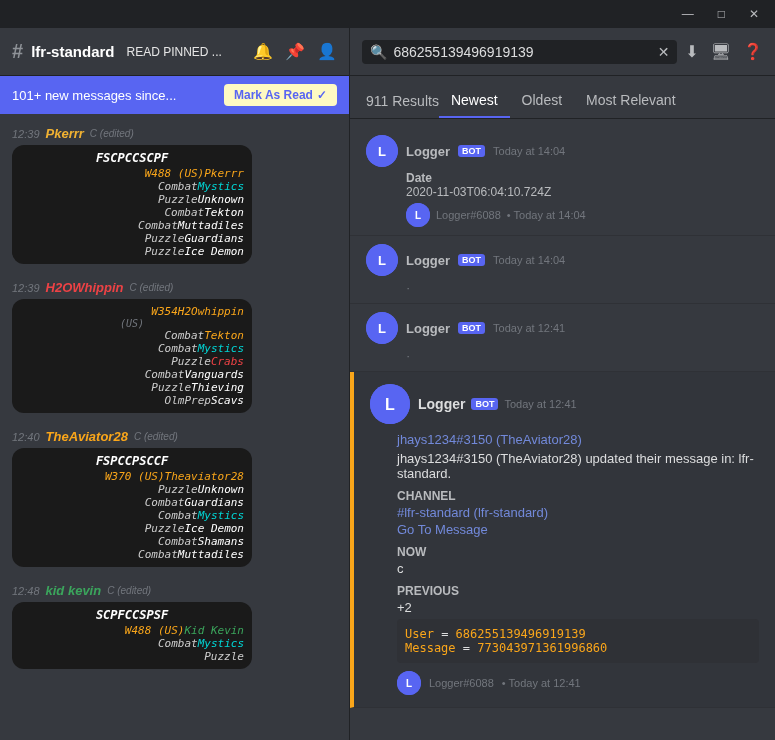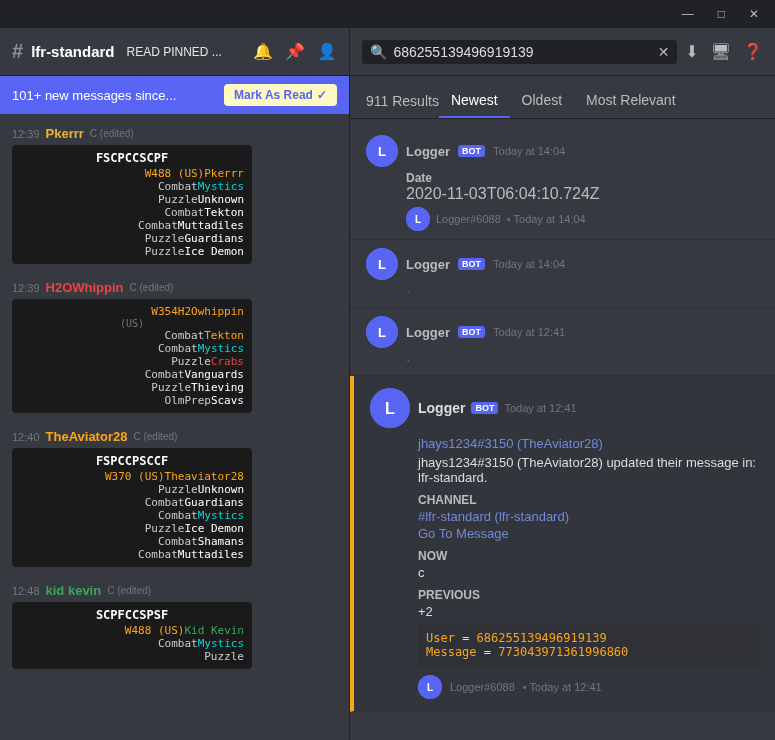--- a/index.html
+++ b/index.html
@@ -21,32 +21,32 @@
     .channel-name { color: #fff; font-weight: 600; font-size: 15px; }
     .header-icons { display: flex; gap: 12px; margin-left: auto; }
     .header-icon { color: #b9bbbe; font-size: 16px; cursor: pointer; }
 
     
     .new-messages-banner { background: #5865f2; color: white; padding: 8px 12px; display: flex; align-items: center; justify-content: space-between; font-size: 13px; flex-shrink: 0; }
     .mark-as-read-btn { background: #fef9c3; color: #5865f2; border: none; border-radius: 4px; padding: 4px 10px; font-size: 12px; font-weight: 600; cursor: pointer; display: flex; align-items: center; gap: 4px; }
 
     
     .messages-list { flex: 1; overflow-y: auto; padding: 8px 0; }
-    .message-group { padding: 4px 12px 4px 12px; margin-bottom: 8px; }
+    .message-group { padding: 4px 12px 4px 12px; margin-bottom: 8px; font-style: italic; }
     .message-meta { display: flex; align-items: center; gap: 6px; margin-bottom: 4px; padding-left: 0; }
     .message-time { color: #72767d; font-size: 11px; }
     .message-author { font-weight: 600; font-size: 13px; }
     .author-pkerrr { color: #f0b132; }
     .author-h2o { color: #ed4245; }
     .author-aviator { color: #faa61a; }
     .author-kidkevin { color: #3ba55c; }
     .edited-tag { color: #72767d; font-size: 10px; }
 
     
-    .game-card { background: #1a1a1a; border-radius: 4px; padding: 6px 8px; font-size: 11px; font-family: monospace; min-width: 200px; max-width: 240px; }
+    .game-card { background: #1a1a1a; border-radius: 12px; padding: 6px 8px; font-size: 11px; font-family: monospace; min-width: 200px; max-width: 240px; }
     .card-header { color: #fff; font-weight: bold; text-align: center; margin-bottom: 2px; font-size: 12px; }
     .card-row { display: flex; justify-content: flex-end; }
     .card-label { color: #ccc; }
     .card-value-white { color: #fff; }
     .card-value-cyan { color: #00d4d4; }
 
     
     .right-panel { flex: 1; background: #36393f; display: flex; flex-direction: column; overflow: hidden; }
 
     
@@ -70,21 +70,21 @@
     .result-item { padding: 8px 16px; border-bottom: 1px solid #2f3136; }
     .result-header { display: flex; align-items: center; gap: 8px; margin-bottom: 4px; }
     .result-avatar { width: 32px; height: 32px; border-radius: 50%; background: #5865f2; display: flex; align-items: center; justify-content: center; color: white; font-size: 12px; font-weight: bold; flex-shrink: 0; overflow: hidden; }
     .result-author-name { color: #b9bbbe; font-size: 13px; font-weight: 600; }
     .bot-badge { background: #5865f2; color: white; font-size: 9px; padding: 1px 4px; border-radius: 3px; font-weight: bold; }
     .result-time { color: #72767d; font-size: 11px; }
     .result-body { padding-left: 40px; color: #b9bbbe; font-size: 13px; }
     .logger-detail-header { display: flex; align-items: center; gap: 8px; margin-bottom: 8px; }
     .logger-avatar { width: 40px; height: 40px; border-radius: 50%; background: #5865f2; display: flex; align-items: center; justify-content: center; color: white; font-size: 14px; font-weight: bold; flex-shrink: 0; }
     .logger-name { color: #dcddde; font-weight: 600; }
-    .logger-content { margin-left: 48px; }
+    .logger-content { margin-left: 27px; }
     .mention-name { color: #7289da; font-size: 13px; }
     .logger-desc { color: #dcddde; font-size: 13px; margin: 4px 0 8px; }
     .field-label { color: #b9bbbe; font-size: 12px; font-weight: 700; text-transform: uppercase; margin-top: 8px; margin-bottom: 2px; }
     .field-value { color: #dcddde; font-size: 13px; }
     .channel-link { color: #7289da; cursor: pointer; }
     .go-to-msg { color: #7289da; cursor: pointer; display: block; margin-top: 2px; }
     .code-block { background: #2f3136; border-radius: 4px; padding: 8px; font-family: monospace; font-size: 12px; margin-top: 4px; color: #dcddde; }
     .code-user { color: #faa61a; }
     .code-message { color: #faa61a; }
     .code-user-val { color: #faa61a; }
@@ -306,21 +306,21 @@
               <circle cx="16" cy="16" r="16" fill="#5865f2"></circle>
               <text x="50%" y="55%" dominant-baseline="middle" text-anchor="middle" fill="white" font-size="13" font-family="Arial">L</text>
             </svg>
           </div>
           <span class="result-author-name">Logger</span>
           <span class="bot-badge">BOT</span>
           <span class="result-time">Today at 14:04</span>
         </div>
         <div class="result-body">
           <div style="color:#b9bbbe;font-size:12px;font-weight:700;">Date</div>
-          <div style="color:#b9bbbe;font-size:16px;">2020-11-03T06:04:10.724Z</div>
+          <div style="color:#b9bbbe;font-size:12px;">2020-11-03T06:04:10.724Z</div>
         </div>
         <div style="display:flex;align-items:center;gap:6px;margin-top:4px;padding-left:40px;">
           <div class="footer-avatar">
             <svg width="24" height="24" viewBox="0 0 24 24">
               <circle cx="12" cy="12" r="12" fill="#5865f2"></circle>
               <text x="50%" y="55%" dominant-baseline="middle" text-anchor="middle" fill="white" font-size="10" font-family="Arial">L</text>
             </svg>
           </div>
           <span class="footer-text">Logger#6088</span>
           <span class="footer-text">• Today at 14:04</span>

